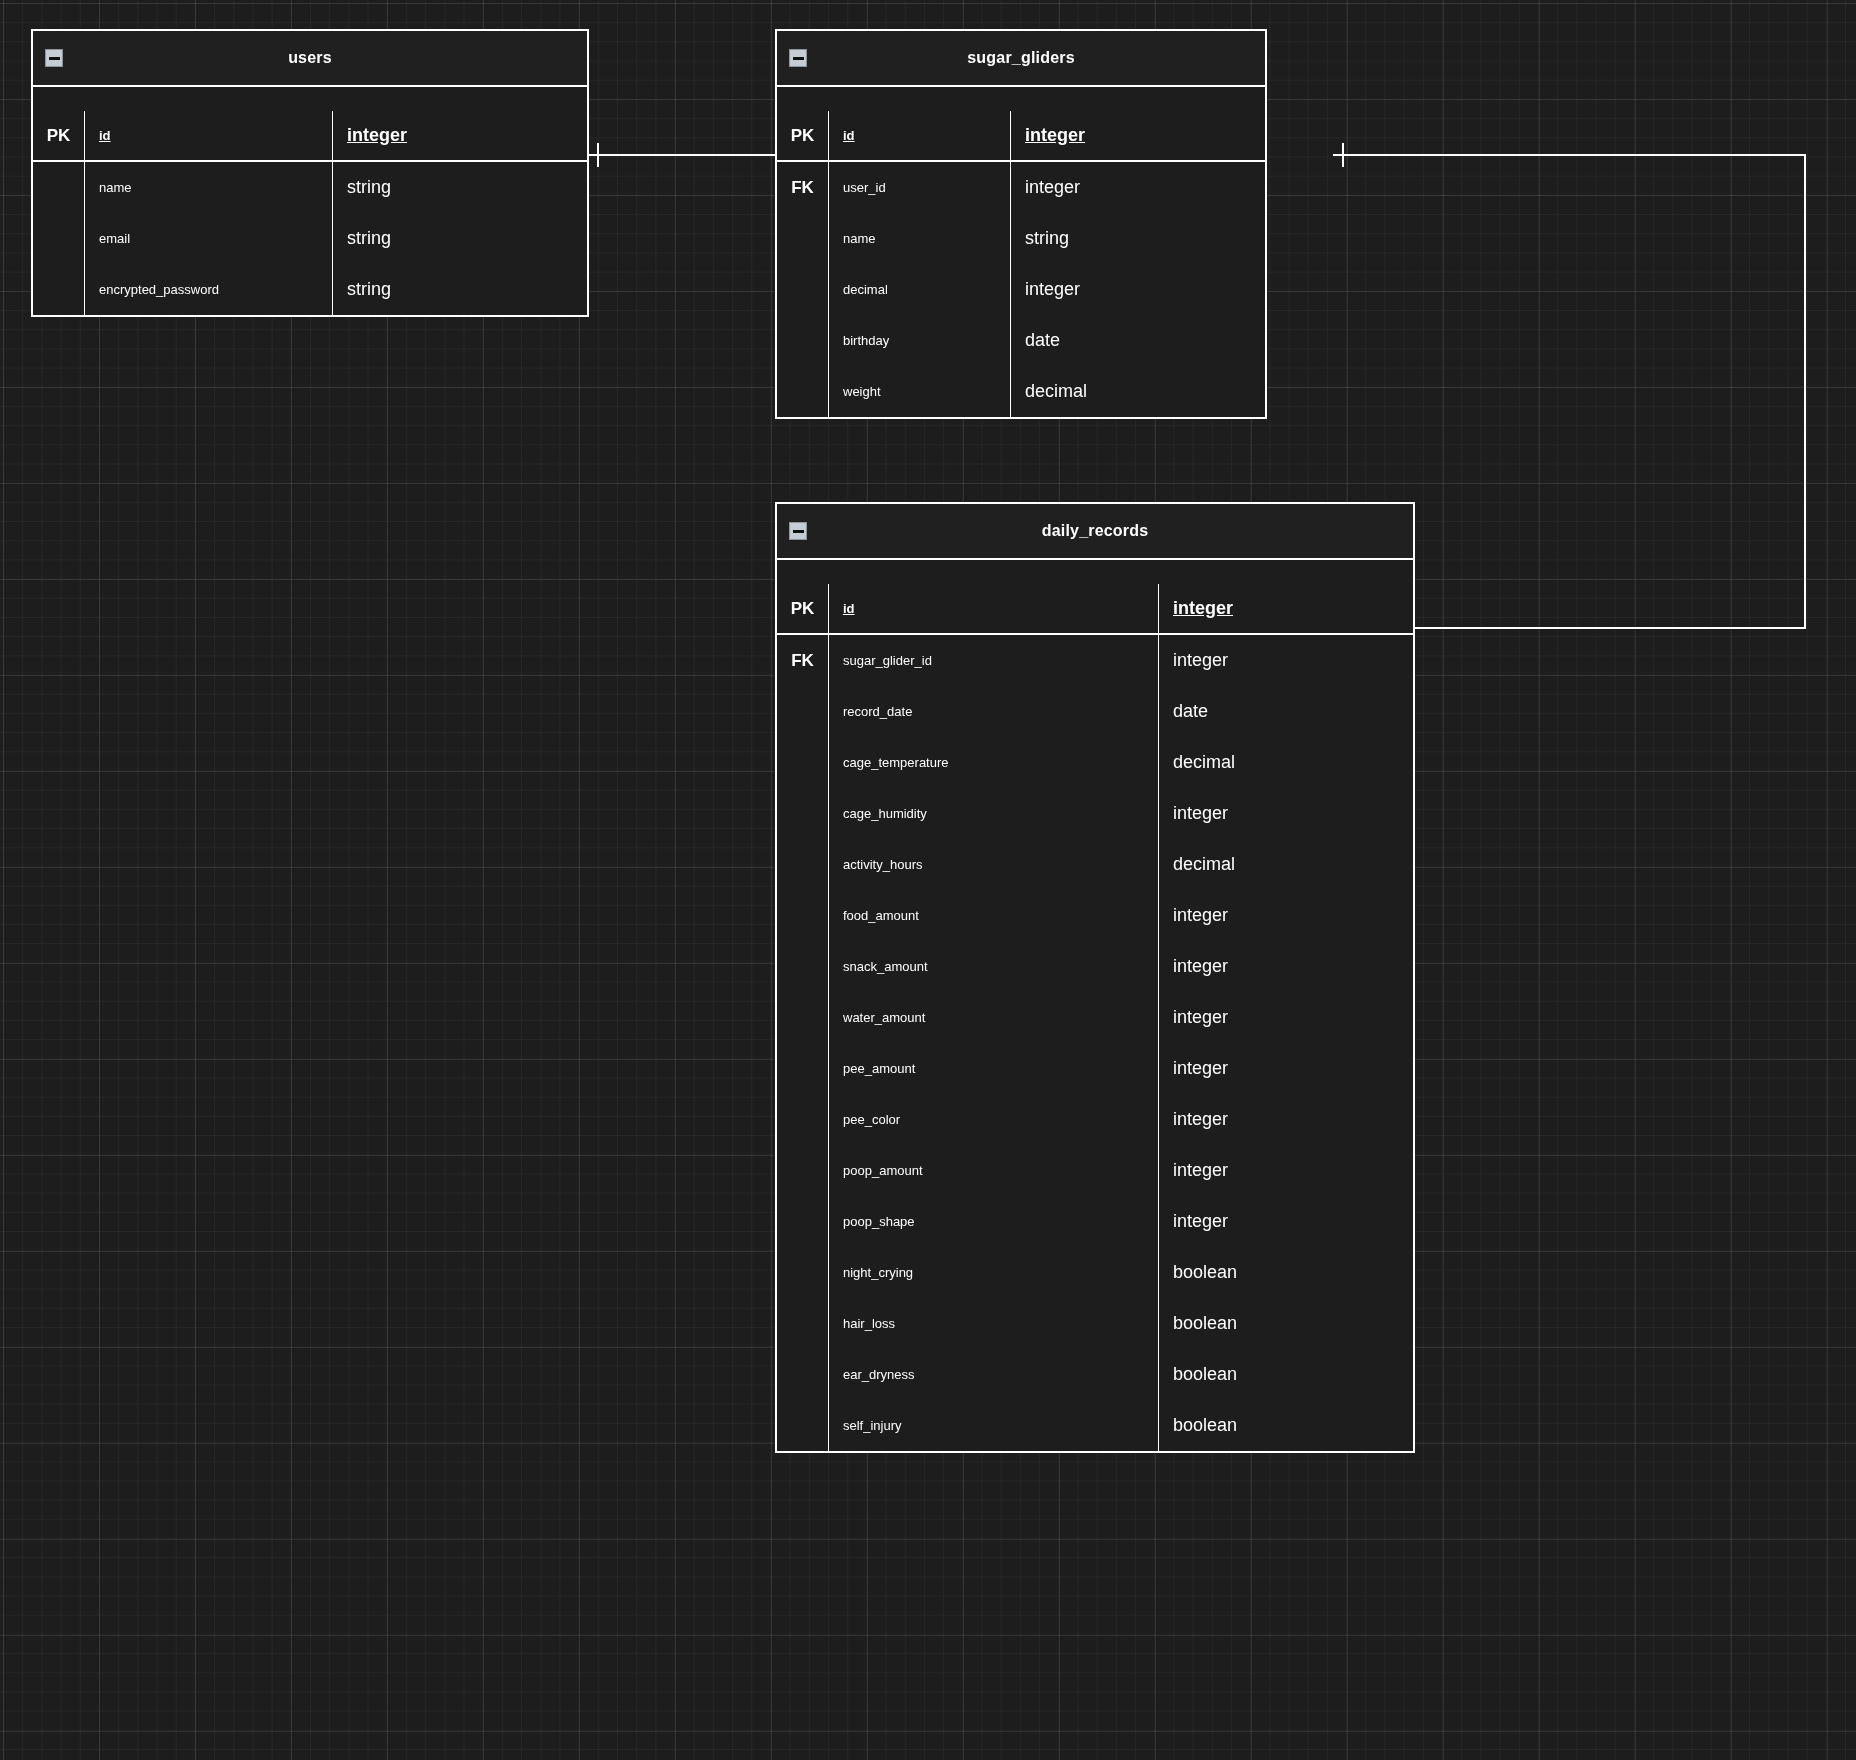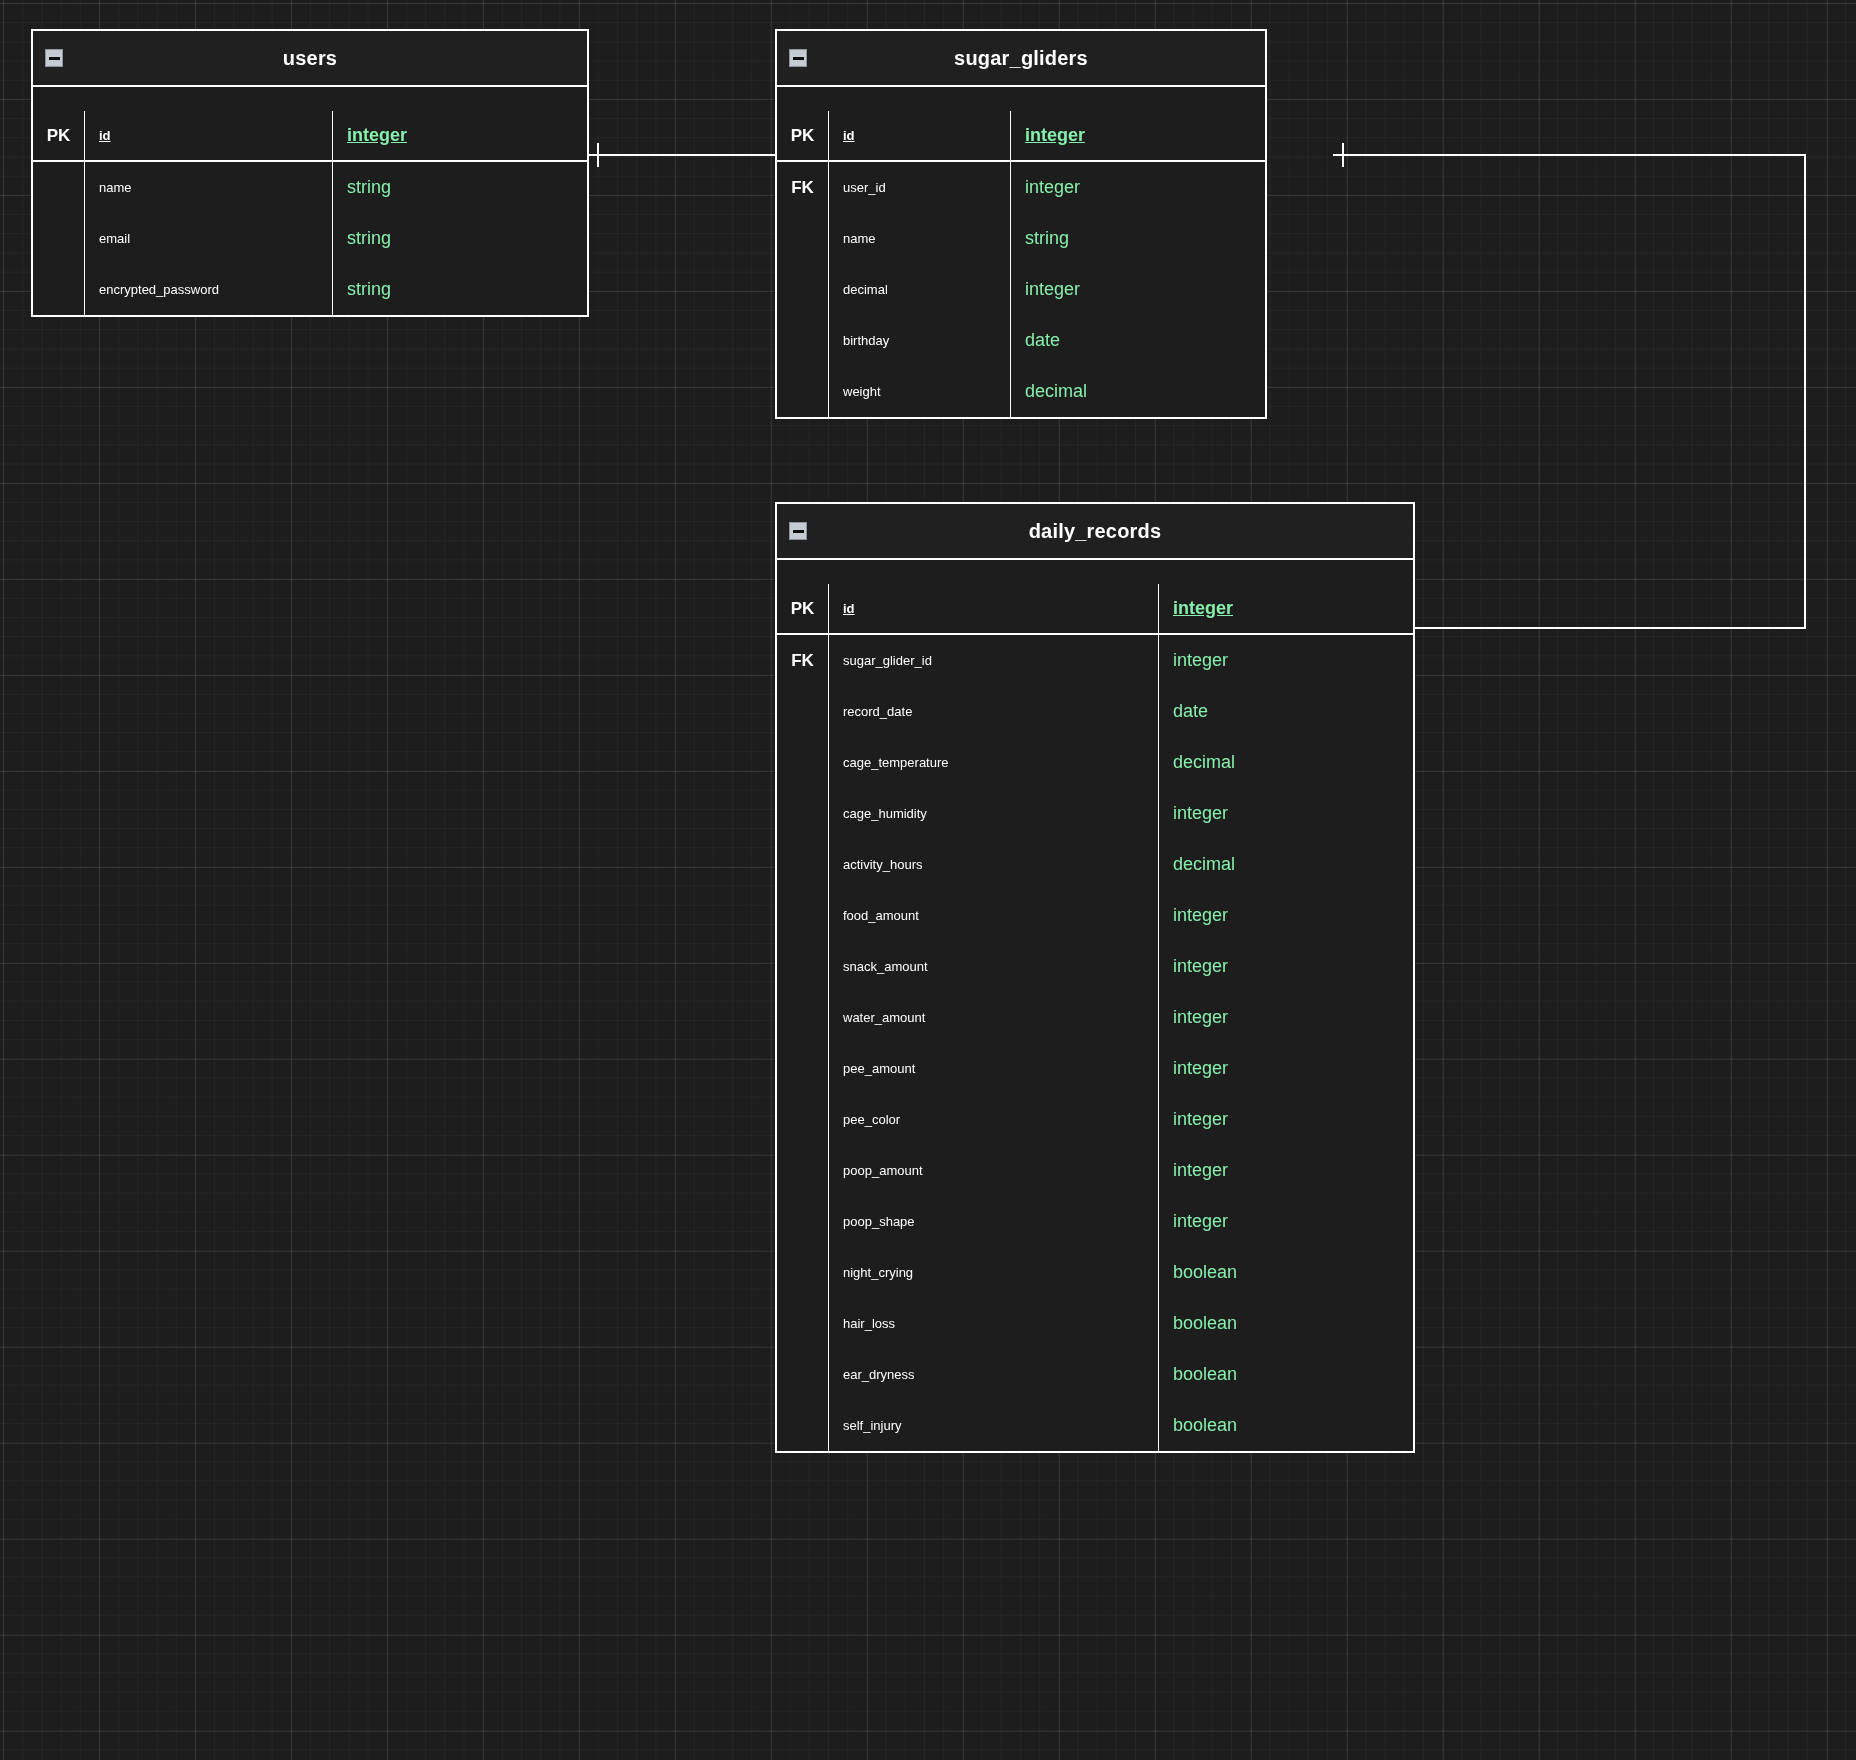--- a/index.html
+++ b/index.html
@@ -50,21 +50,21 @@
     position: relative;
     height: 56px;
     border-bottom: 2px solid #ffffff;
     background: #202020;
     display: flex;
     align-items: center;
     justify-content: center;
     box-sizing: border-box;
   }
   .entity-title {
-    font-size: 20px;
+    font-size: 16px;
     font-weight: bold;
     color: #ffffff;
     letter-spacing: 0.2px;
   }
   .collapse-icon {
     position: absolute;
     left: 12px;
     top: 50%;
     transform: translateY(-50%);
     width: 18px;
@@ -114,21 +114,21 @@
     color: #ffffff;
   }
   .cell-type {
     width: 250px;
     min-width: 250px;
     display: flex;
     align-items: center;
     padding-left: 14px;
     box-sizing: border-box;
     font-size: 18px;
-    color: #86efac;
+    color: #ffffff;
     text-align: center;
   }
   .row.pk-row .cell-name span,
   .row.pk-row .cell-type span {
     font-weight: bold;
     text-decoration: underline;
   }
 
   
   #entity-users      { left: 31px;  top: 29px;  width: 558px; }

